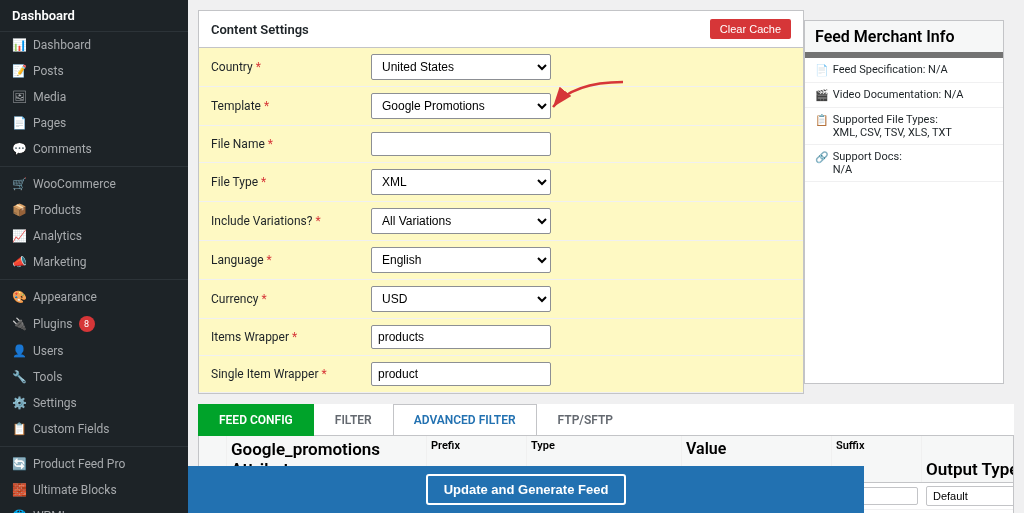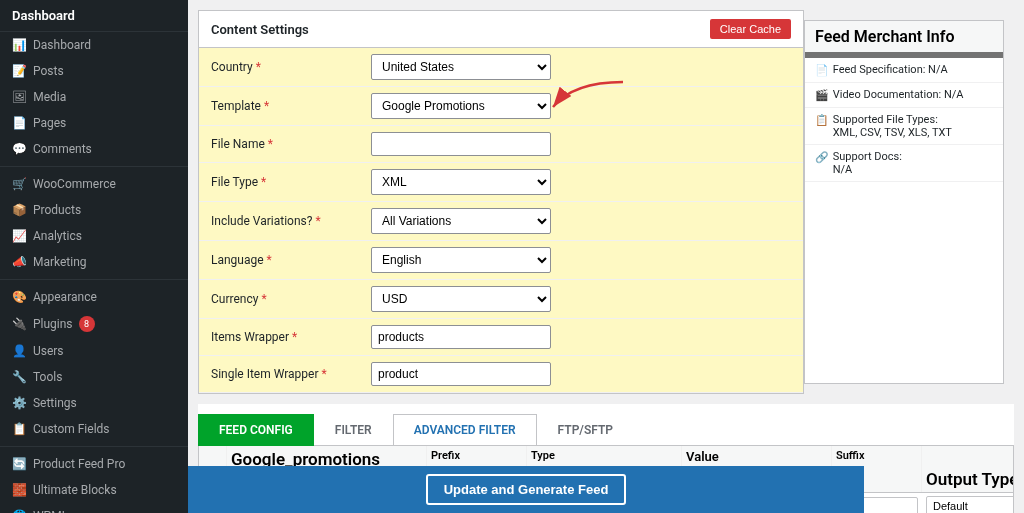--- a/index.html
+++ b/index.html
@@ -23,21 +23,21 @@
     .form-select { border: 1px solid #8c8f94; padding: 4px 6px; font-size: 12px; border-radius: 2px; background: #fff; cursor: pointer; width: 180px; }
     .form-input { border: 1px solid #8c8f94; padding: 4px 6px; font-size: 12px; border-radius: 2px; width: 180px; }
 
     
     .merchant-panel { width: 200px; background: #fff; border: 1px solid #c3c4c7; margin: 10px 10px 10px 0; flex-shrink: 0; font-size: 11px; }
     .merchant-panel-title { background: #f6f7f7; padding: 6px 10px; font-size: 16px; font-weight: 600; border-bottom: 6px solid #737373; }
     .merchant-panel-item { padding: 5px 10px; border-bottom: 1px solid #f0f0f1; display: flex; align-items: flex-start; gap: 4px; }
     .merchant-panel-item .icon { color: #a7aaad; flex-shrink: 0; margin-top: 1px; }
     .merchant-panel-item .label { color: #1d2327; font-size: 11px; }
     .tabs-bar { display: flex; border-bottom: 1px solid #c3c4c7; background: #fff; }
-    .tab { padding: 8px 20px; font-size: 12px; cursor: pointer; font-weight: 600; text-transform: uppercase; border: 1px solid transparent; margin-bottom: -1px; margin-top: 10px; }
+    .tab { padding: 8px 20px; font-size: 12px; cursor: pointer; font-weight: 600; text-transform: uppercase; border: 1px solid transparent; margin-bottom: -1px; }
     .tab.active-green { background: #00a32a; color: #fff; border-color: #00a32a; }
     .tab.inactive { color: #646970; border: 1px solid transparent; }
     .feed-cell { padding: 3px 4px; font-size: 11px; border-right: 1px solid #f0f0f0; }
 
     
     .bottom-bar { position: fixed; bottom: 0; right: 0; width: calc(100% - 160px); background: #2271b1; padding: 8px 16px; display: flex; justify-content: flex-end; align-items: center; }
     .generate-btn { background: #2271b1; color: #fff; border: 2px solid #fff; padding: 6px 16px; font-size: 13px; font-weight: 600; cursor: pointer; border-radius: 3px; }
 
     .main-inner { padding-bottom: 50px; }
   </style>
@@ -234,21 +234,21 @@
         <div class="tab inactive" style="color:#646970;">FTP/SFTP</div>
       </div>
 
       <div style="background:#fff; border:1px solid #c3c4c7; border-top:none; overflow-x:auto;">
 
         <div style="display:grid; grid-template-columns:28px 200px 100px 155px 150px 90px 110px 1fr 28px; background:#f6f7f7; border-bottom:1px solid #c3c4c7; min-width:900px;">
           <div class="feed-cell"></div>
           <div class="feed-cell" style="font-weight:600; font-size:17px;">Google_promotions Attributes</div>
           <div class="feed-cell" style="font-weight:600; font-size:11px;">Prefix</div>
           <div class="feed-cell" style="font-weight:600; font-size:11px;">Type</div>
-          <div class="feed-cell" style="font-weight:600; font-size:13px;">Value</div>
+          <div class="feed-cell" style="font-weight:600; font-size:16px;">Value</div>
           <div class="feed-cell" style="font-weight:600; font-size:11px;">Suffix</div>
           <div class="feed-cell" style="font-weight:600; font-size:17px;margin-top:20px;">Output Type</div>
           <div class="feed-cell" style="font-weight:600; font-size:11px;">Command</div>
 
         </div>
 
         <div id="table-rows-container" style="min-width:900px;">
             <div style="display: grid; grid-template-columns: 28px 200px 100px 155px 150px 90px 110px 1fr 28px; border-bottom: 1px solid rgb(240, 240, 241); align-items: center;">
       <div style="padding:3px 4px; text-align:center; color:#a7aaad; cursor:grab;">≡</div>
       <div style="padding:3px 4px;">

